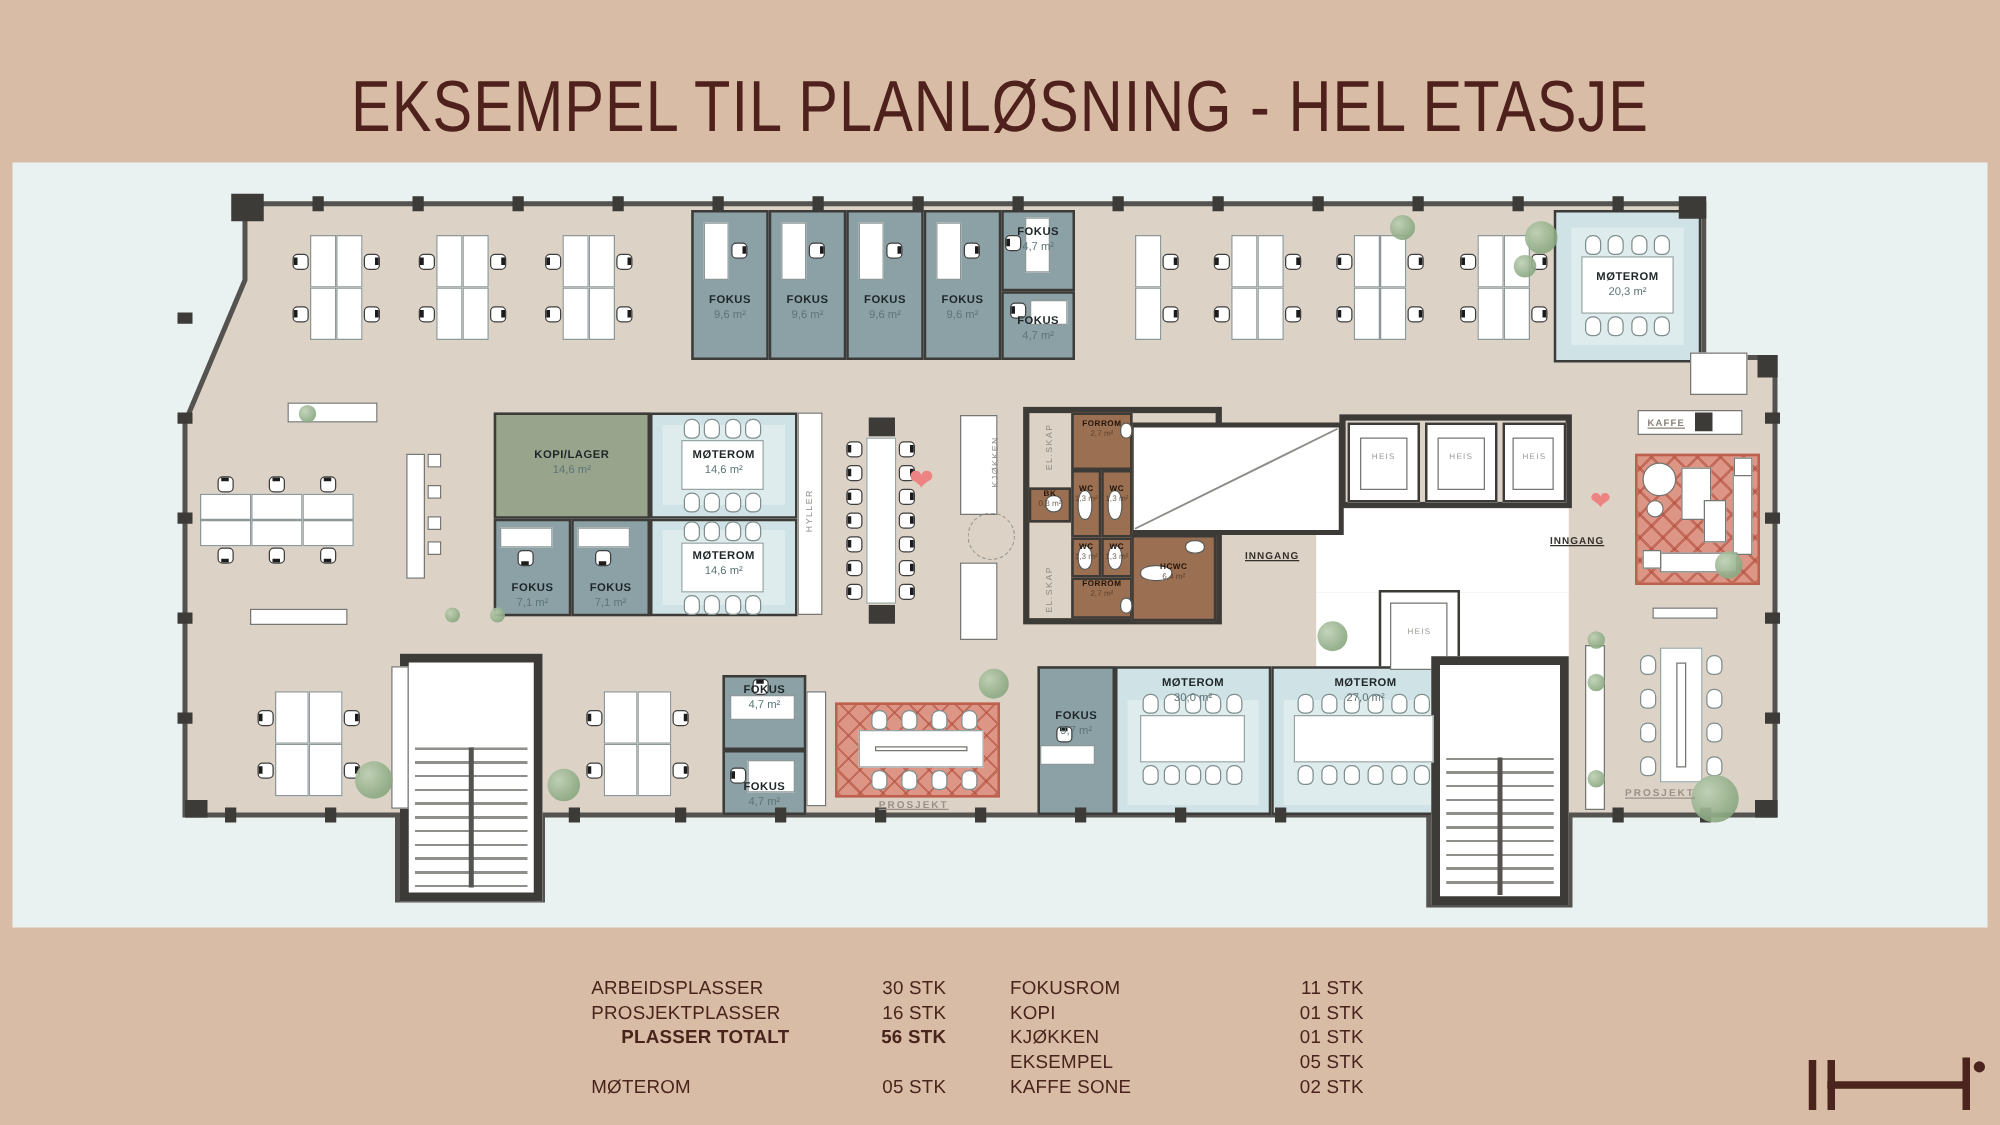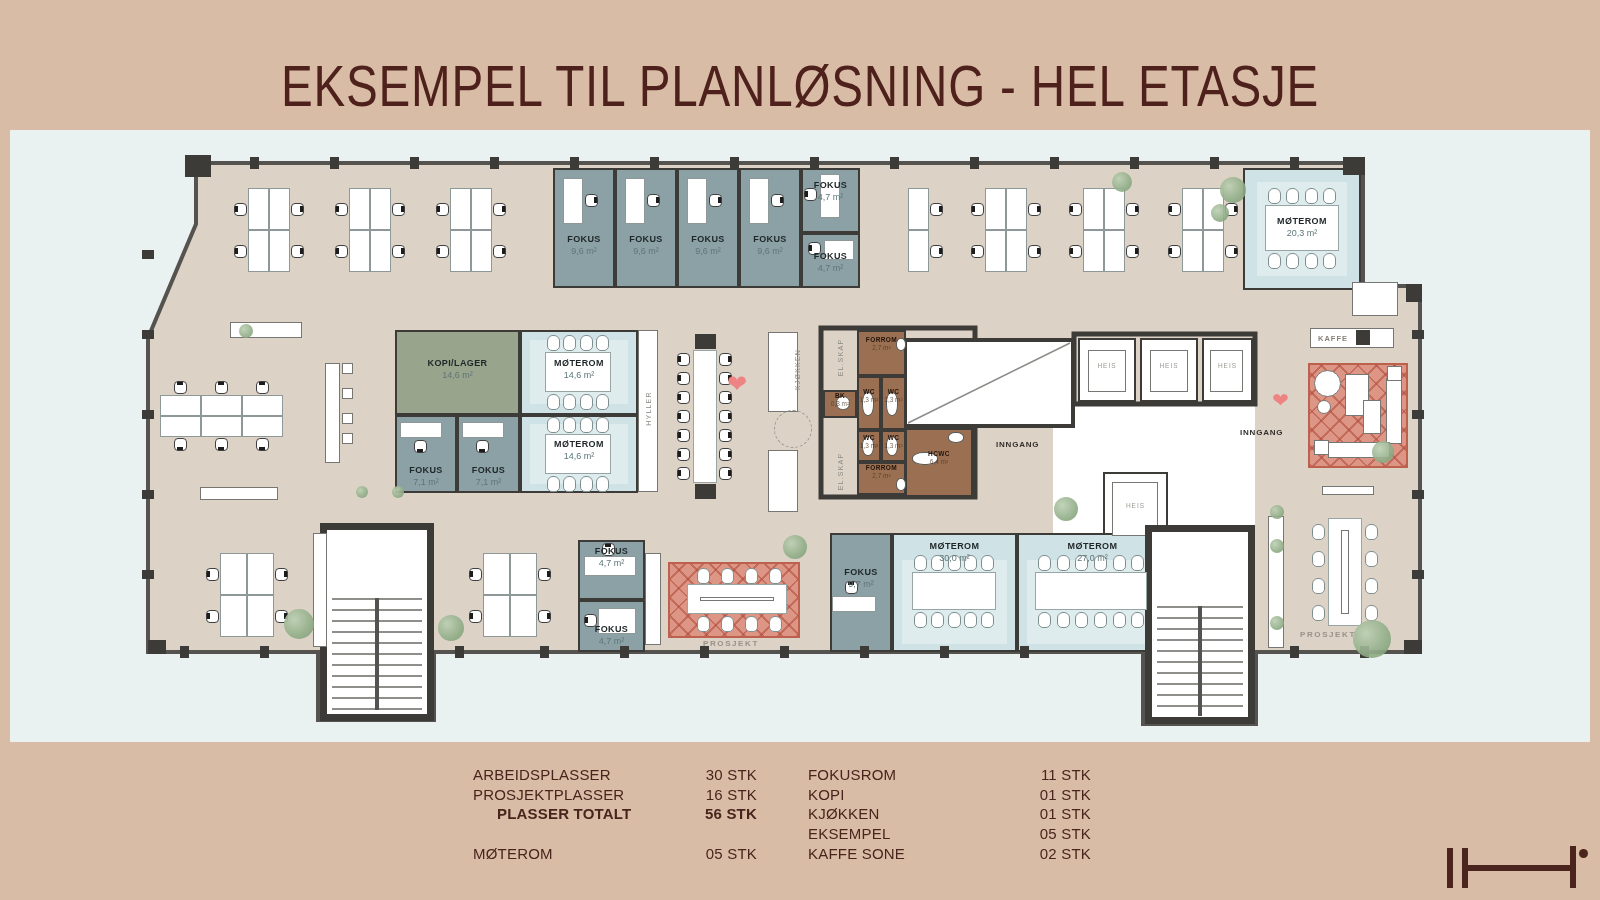--- a/index.html
+++ b/index.html
@@ -36,31 +36,31 @@
   .chair.ct::after{top:0;left:2px;height:3px;width:6px;}
   .chair.cb::after{bottom:0;left:2px;height:3px;width:6px;}
   .mchair{position:absolute;width:13px;height:16px;background:#fff;border:1.5px solid #7f8f8f;
           border-radius:6px 6px 5px 5px;box-sizing:border-box;}
   .mtable{position:absolute;background:#fff;border:1.5px solid #98a5a5;box-sizing:border-box;}
   .plant{position:absolute;border-radius:50%;opacity:.9;
      background:radial-gradient(circle at 35% 35%,#bccfb2,#90ad87 60%,#7a9a72);}
   .heart{position:absolute;color:#ee8383;font-family:"DejaVu Sans",sans-serif;}
   .vlabel{position:absolute;color:#8b8b85;font-size:7px;letter-spacing:1.2px;text-align:center;
           transform:rotate(-90deg);transform-origin:center;white-space:nowrap;}
-  .flabel{position:absolute;font-size:8px;letter-spacing:1.6px;color:#9a9188;font-weight:bold;white-space:nowrap;}
+  .flabel{position:absolute;font-size:8px;letter-spacing:1.6px;color:#9a9188;font-weight:bold;white-space:nowrap;text-decoration:underline;}
   .flabel.dark{color:#33302c;letter-spacing:.8px;}
   .flabel.kaffe{letter-spacing:1px;color:#8a8278;font-size:7.5px;}
   .stairbox{position:absolute;background:#fff;border:7px solid #3d3b38;box-sizing:border-box;}
   .treads{position:absolute;background:repeating-linear-gradient(to bottom,#8e8e8a 0 2px,transparent 2px 11px);}
   .divider{position:absolute;background:#55534f;}
   .tick{position:absolute;background:#3d3b38;}
   .dashcirc{position:absolute;border:1.3px dashed #9a9a94;border-radius:50%;box-sizing:border-box;}
   
   .legend{position:absolute;left:473px;top:766px;width:620px;font-size:15px;color:#49241d;}
-  .lg-col{position:absolute;top:0;}
+  .lg-col{position:absolute;top:16px;}
   .lg-col.c1{left:0;width:284px;}
   .lg-col.c2{left:335px;width:283px;}
   .lg-row{display:flex;justify-content:space-between;height:19.7px;align-items:flex-start;letter-spacing:.2px;}
   .lg-row.bold{font-weight:bold;margin-left:24px;}
   
   .logo{position:absolute;left:1447px;top:846px;width:145px;height:46px;}
   .logo div{position:absolute;background:#4a241d;}
   .logo .b1{left:0;top:2px;width:6px;height:40px;}
   .logo .b2{left:15px;top:2px;width:6px;height:40px;}
   .logo .hb{left:15px;top:19px;width:110px;height:6px;}

